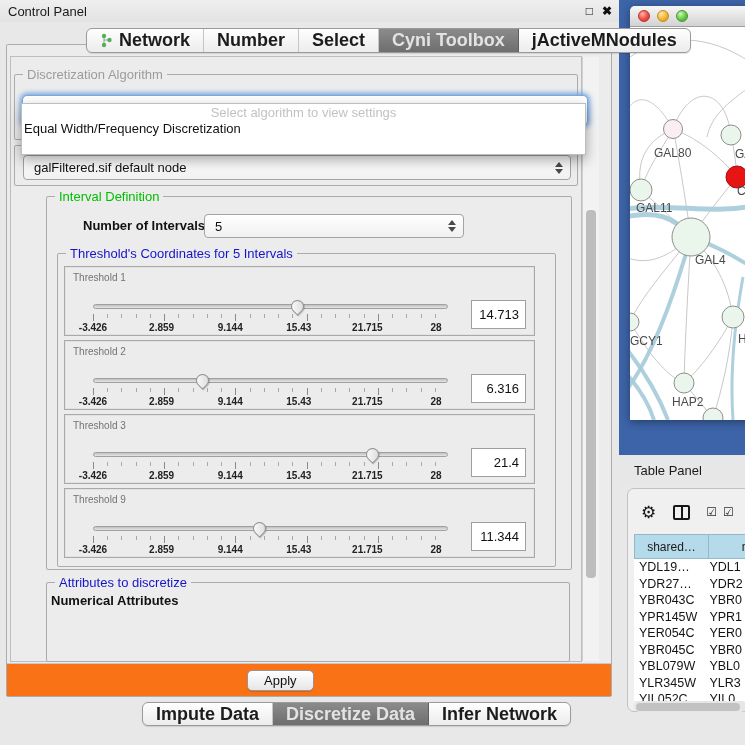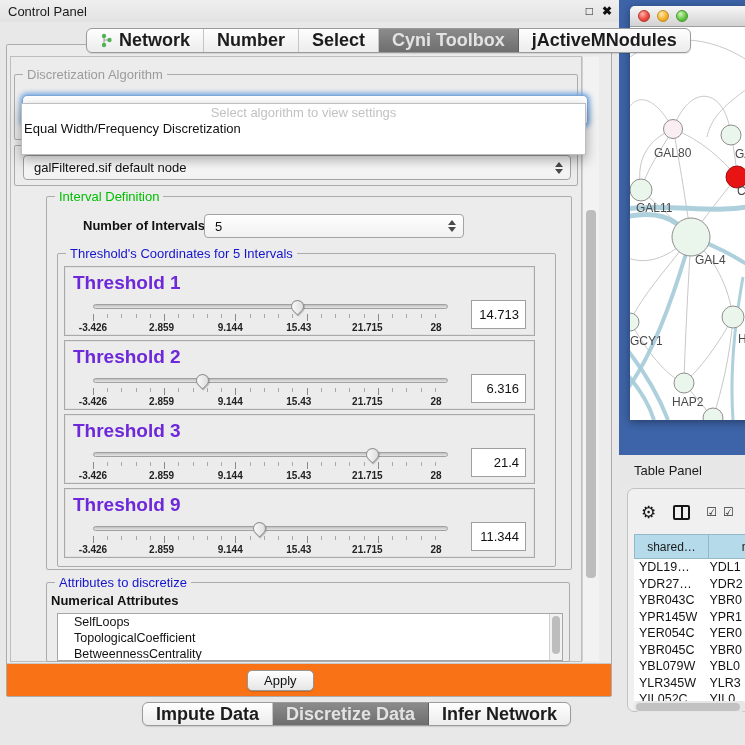--- a/index.html
+++ b/index.html
@@ -43,21 +43,21 @@
   
   .popup{left:21px;top:85px;width:565px;height:52px;background:#fff;border:1px solid #BEBEBE;z-index:60;
     box-shadow:0 5px 12px rgba(0,0,0,.35);margin-top:18px;}
   .popup .ph{height:17px;text-align:center;font-size:13px;color:#C2C2C2;line-height:17px;}
   .popup .item{height:16px;font-size:13px;color:#111;line-height:16px;padding-left:2px;white-space:nowrap;}
   .popup .item.hl{font-weight:bold;}
 
   
   .thr-col{display:flex;flex-direction:column;gap:4px;}
   .thr-box{position:relative;height:70px;background:#ECECEC;border:1px solid #A9A9A9;box-shadow:inset 0 0 0 1px #E2E2E2;}
-  .thr-label{position:absolute;left:8px;top:5px;font-size:19px;font-weight:bold;color:#6d28d9;}
+  .thr-label{position:absolute;left:8px;top:5px;font-size:10px;font-weight:normal;color:#737373;}
   .track{position:absolute;left:28px;top:37px;width:355px;height:5px;border-radius:3px;
     background:linear-gradient(#BFBFBF,#E6E6E6);border:1px solid #A0A0A0;}
   .handle{position:absolute;top:-5px;width:13px;height:13px;background:linear-gradient(135deg,#FDFDFD,#D9D9D9);
     border:1px solid #8E8E8E;border-radius:50% 50% 50% 0;transform:rotate(-45deg);box-shadow:0 1px 1px rgba(0,0,0,.25);}
   .ticks{position:absolute;left:28px;top:47px;width:356px;height:7px;
     background:
       repeating-linear-gradient(90deg,#8a8a8a 0,#8a8a8a 1px,transparent 1px,transparent 20%),
       repeating-linear-gradient(90deg,#a8a8a8 0,#a8a8a8 1px,transparent 1px,transparent 4%);
     background-size:100% 7px,100% 4px;background-repeat:no-repeat;background-position:0 0,0 0;}
   .tick-labels{position:absolute;left:28px;top:55px;width:343px;height:12px;}
@@ -246,30 +246,20 @@
             </div>
     <div class="thr-value">11.344</div>
   </div>
 </div>
     </div>
   </div>
 
   <div class="abs group" style="left:46px;top:582px;width:524px;height:80px;">
     <span class="group-title t-blue">Attributes to discretize</span>
     <span class="abs" style="left:4px;top:10px;font-size:13px;font-weight:bold;color:#111;">Numerical Attributes</span>
-    <div class="attr-list" style="position:absolute;left:10px;top:30px;width:506px;height:48px;">
-      <div>
-          <div class="attr-item">SelfLoops</div>
-          <div class="attr-item">TopologicalCoefficient</div>
-          <div class="attr-item">BetweennessCentrality</div>
-        </div>
-      <div class="vscroll" style="right:0;top:0;width:13px;height:48px;">
-        <div class="vthumb" style="top:2px;height:38px;"></div>
-      </div>
-    </div>
   </div>
 
   <div class="abs vscroll" style="left:582px;top:57px;width:17px;height:604px;">
     <div class="vthumb" style="left:3px;width:10px;top:153px;height:368px;"></div>
   </div>
 
   <div class="abs apply-strip">
     <button class="aqua-btn" style="position:absolute;left:240px;top:6px;">Apply</button>
   </div>
 

